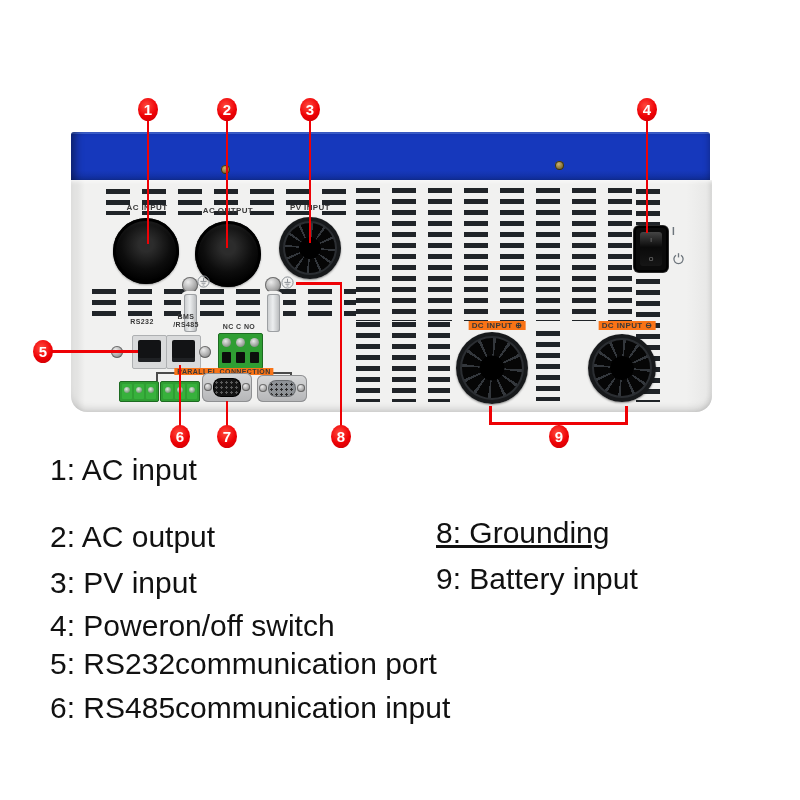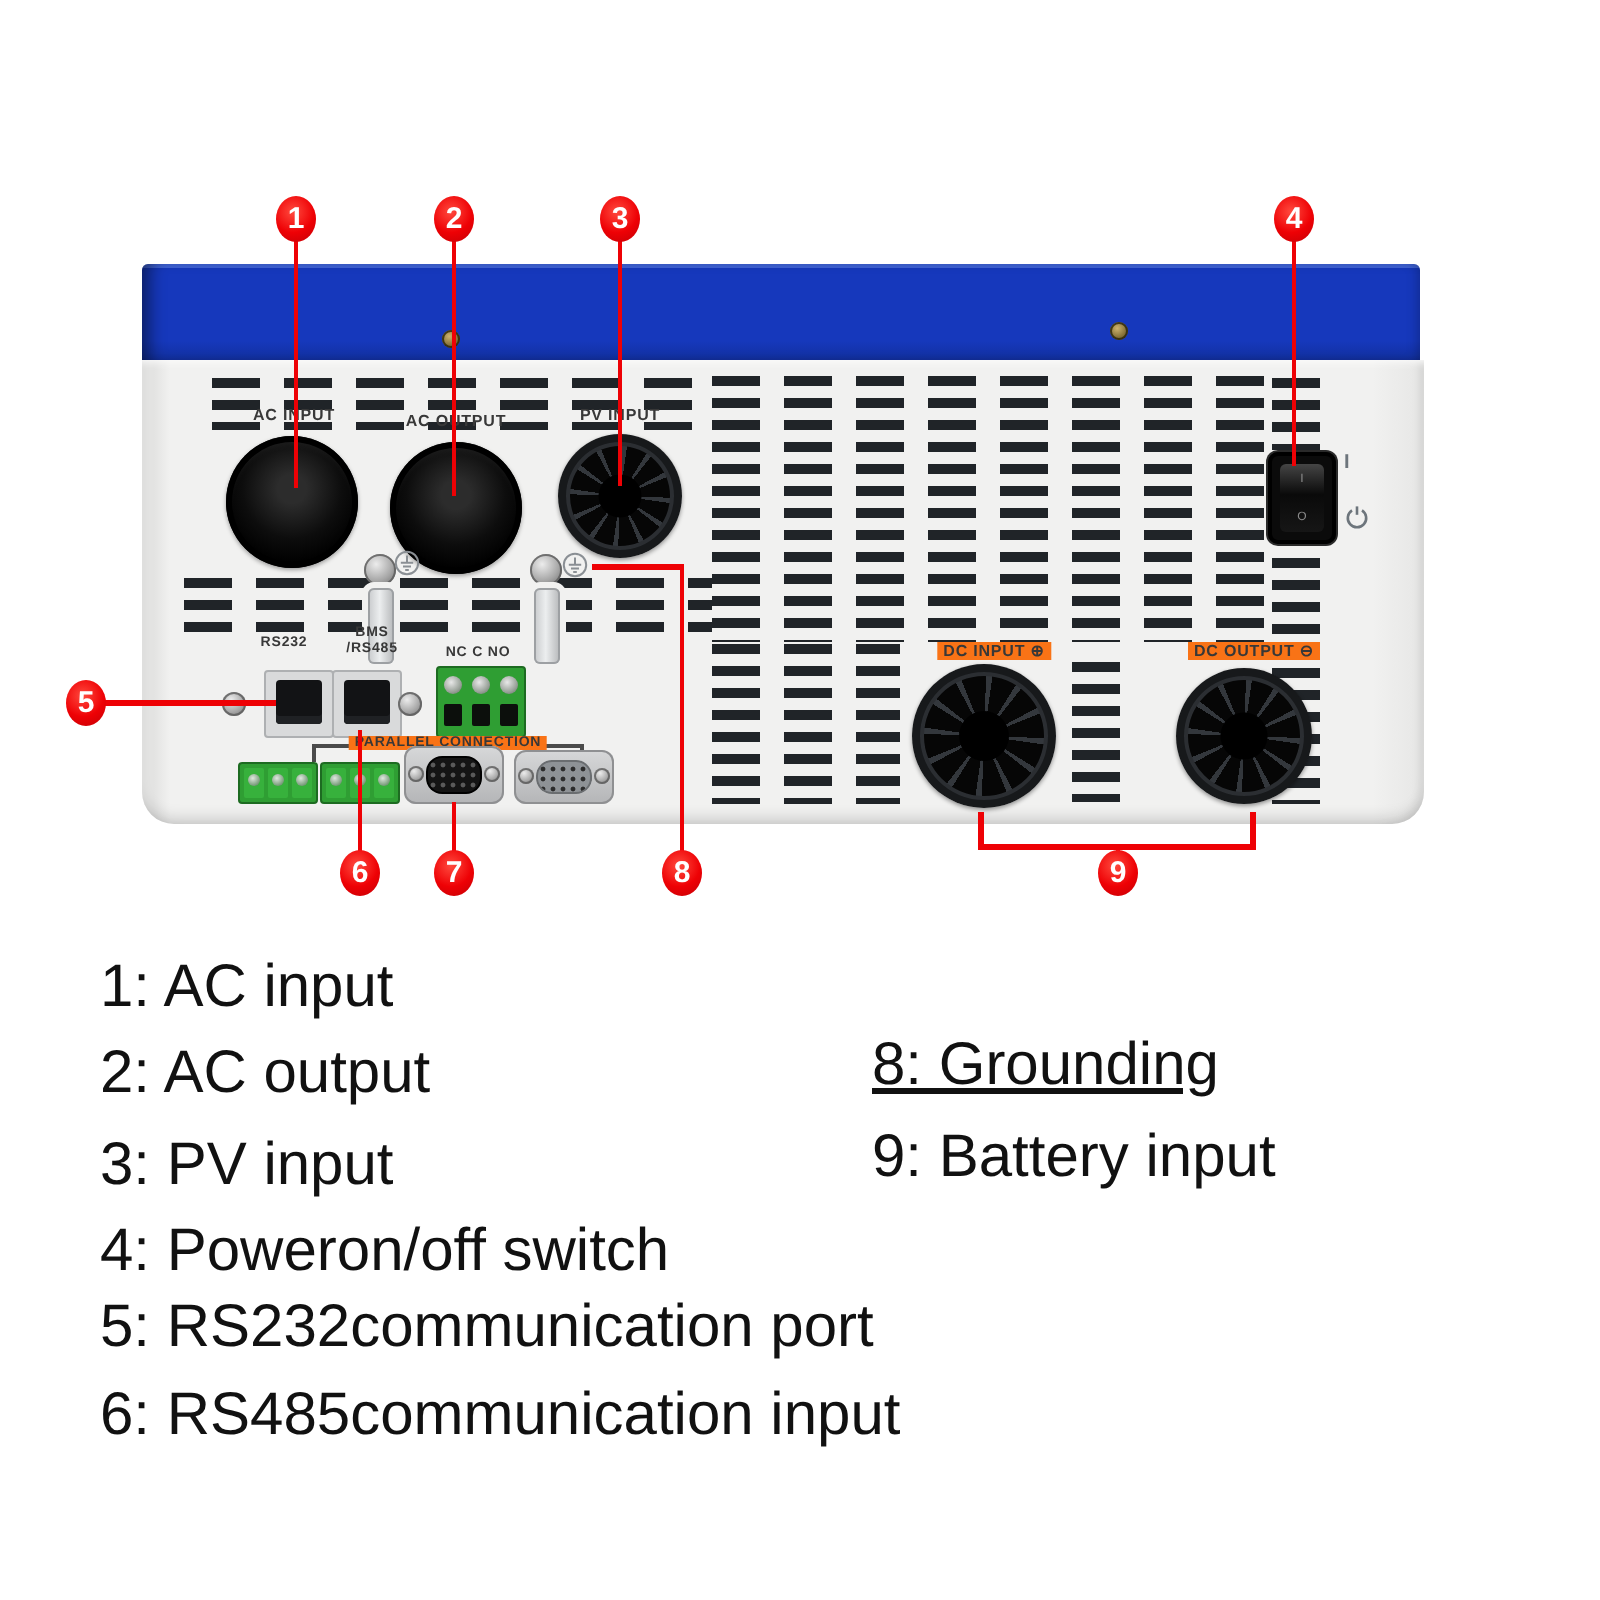--- a/index.html
+++ b/index.html
@@ -165,21 +165,21 @@
     <div class="screw" style="left:2px;top:10px;width:8px;height:8px;"></div>
     <div class="screw" style="right:2px;top:10px;width:8px;height:8px;"></div>
   </div>
   <div class="db9" style="left:257px;top:375px;width:50px;height:27px;">
     <div class="db-face light"></div>
     <div class="screw" style="left:2px;top:9px;width:8px;height:8px;"></div>
     <div class="screw" style="right:2px;top:9px;width:8px;height:8px;"></div>
   </div>
 
   <span class="plabel lbl8 patch" style="left:497px;top:321px;">DC INPUT ⊕</span>
-  <span class="plabel lbl8 patch" style="left:627px;top:321px;">DC OUTPUT ⊖</span>
+  <span class="plabel lbl8 patch" style="left:627px;top:321px;">DC INPUT ⊖</span>
   <div class="gland blade" style="left:456px;top:332px;width:72px;height:72px;"></div>
   <div class="gland blade" style="left:588px;top:334px;width:68px;height:68px;"></div>
 
   <div class="switch">
     <div class="rocker">
       <span class="mk-top">I</span>
       <span class="mk-bot">O</span>
     </div>
   </div>
   <span class="sw-on">I</span>
@@ -205,21 +205,21 @@
   <div class="co" style="left:138px;top:98px;">1</div>
   <div class="co" style="left:217px;top:98px;">2</div>
   <div class="co" style="left:300px;top:98px;">3</div>
   <div class="co" style="left:637px;top:98px;">4</div>
   <div class="co" style="left:33px;top:340px;">5</div>
   <div class="co" style="left:170px;top:425px;">6</div>
   <div class="co" style="left:217px;top:425px;">7</div>
   <div class="co" style="left:331px;top:425px;">8</div>
   <div class="co" style="left:549px;top:425px;">9</div>
 
-  <div class="legend-row" style="left:50px;top:477px;">1: AC input</div>
+  <div class="legend-row" style="left:50px;top:453px;">1: AC input</div>
   <div class="legend-row" style="left:50px;top:520px;">2: AC output</div>
   <div class="legend-row" style="left:50px;top:566px;">3: PV input</div>
   <div class="legend-row" style="left:50px;top:609px;">4: Poweron/off switch</div>
   <div class="legend-row" style="left:50px;top:647px;">5: RS232communication port</div>
   <div class="legend-row" style="left:50px;top:691px;">6: RS485communication input</div>
   <div class="legend-row" style="left:436px;top:516px;text-decoration:underline;">8: Grounding</div>
   <div class="legend-row" style="left:436px;top:562px;">9: Battery input</div>
 
 </div>
 

